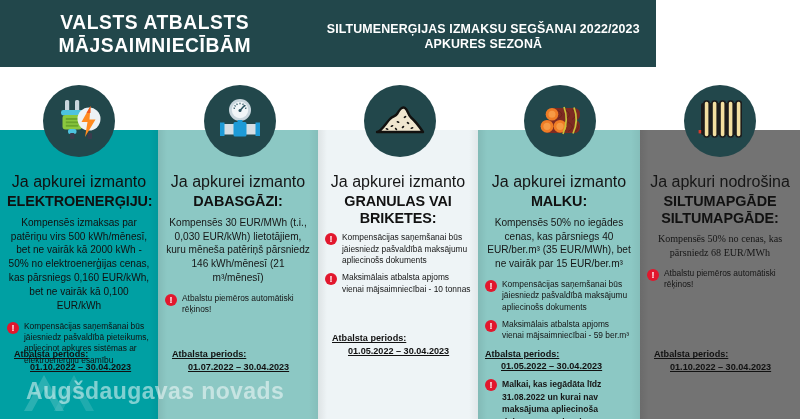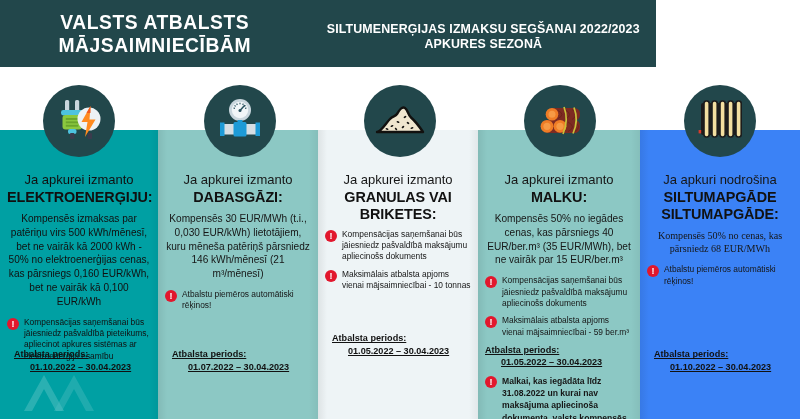--- a/index.html
+++ b/index.html
@@ -55,21 +55,21 @@
     position: relative;
     height: 289px;
     padding: 42px 7px 0 7px;
     text-align: center;
     overflow: hidden;
   }
   .col-0 { width: 158px; background: #00a0a3; }
   .col-1 { width: 160px; background: #8cc8c4; }
   .col-2 { width: 160px; background: #eef4f6; }
   .col-3 { width: 162px; background: #8cc8c4; }
-  .col-4 { width: 160px; background: #3b82f6; }
+  .col-4 { width: 160px; background: #737373; }
 
   
   .col-1::before, .col-2::before, .col-3::before, .col-4::before {
     content: ""; position: absolute; left: 0; top: 0; bottom: 0; width: 9px;
     background: linear-gradient(to right, rgba(0,0,0,0.07), rgba(0,0,0,0));
     pointer-events: none;
   }
   .col-0::after, .col-1::after, .col-2::after, .col-3::after {
     content: ""; position: absolute; right: 0; top: 0; bottom: 0; width: 9px;
     background: linear-gradient(to left, rgba(0,0,0,0.05), rgba(0,0,0,0));
@@ -89,21 +89,21 @@
     z-index: 5;
   }
   .c0 { left: 43px; }
   .c1 { left: 204px; }
   .c2 { left: 364px; }
   .c3 { left: 524px; }
   .c4 { left: 684px; }
 
   
   .lead {
-    font-size: 13px;
+    font-size: 16px;
     color: #161616;
     line-height: 1.25;
     margin-bottom: 1px;
   }
   .fuel {
     font-size: 14.4px;
     font-weight: bold;
     color: #111111;
     line-height: 1.16;
     margin-bottom: 6px;
@@ -386,14 +386,15 @@
         </g>
         <rect x="2.6" y="32" width="2.6" height="3.4" fill="#d93b2b"></rect>
       </svg>
     </span>
   </div>
 
   <svg id="watermark-mark" viewBox="0 0 140 44">
     <polygon points="10,44 30,8 50,44 42,44 30,22 18,44" fill="#ffffff" opacity="0.55"></polygon>
     <polygon points="40,44 60,8 80,44 72,44 60,22 48,44" fill="#ffffff" opacity="0.40"></polygon>
   </svg>
+  <div id="watermark">Augšdaugavas novads</div>
 
 </div>
 
 </body></html>

